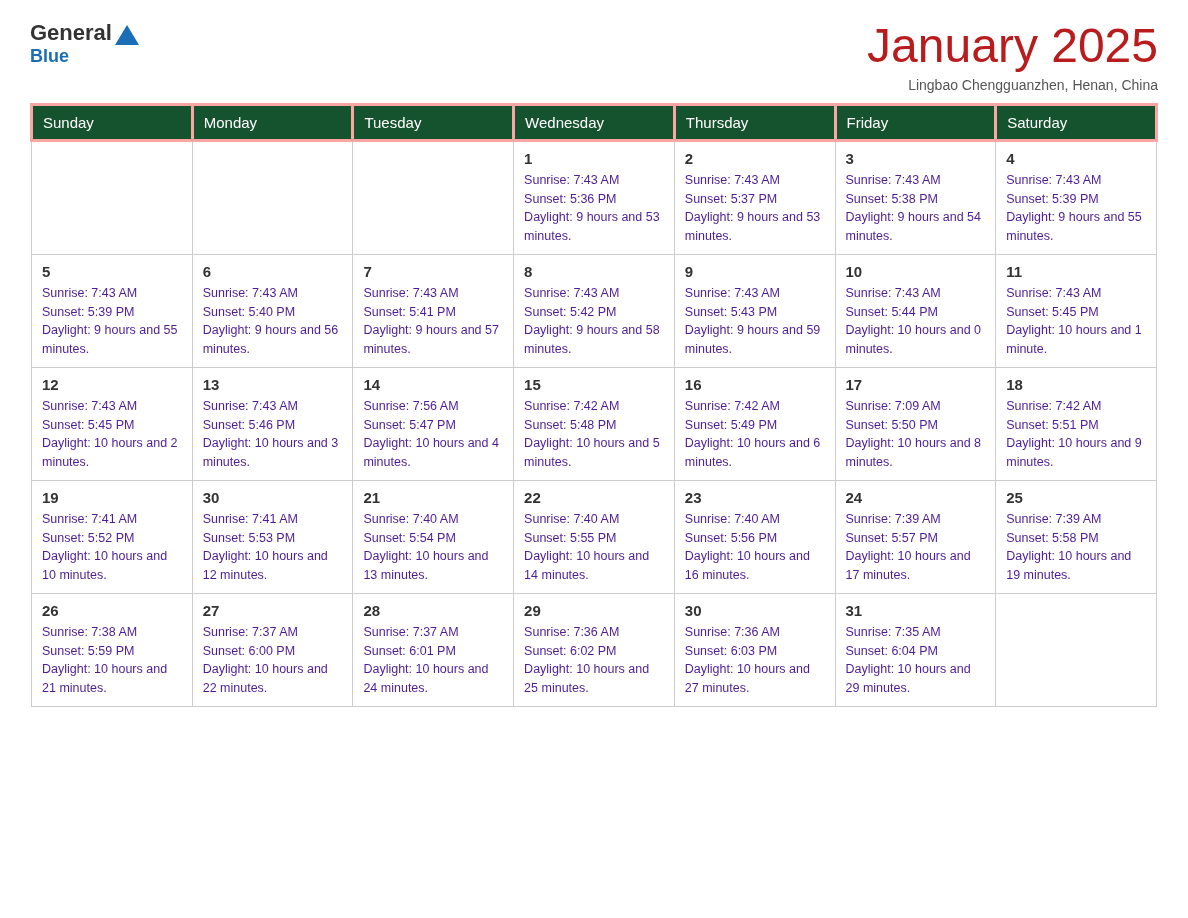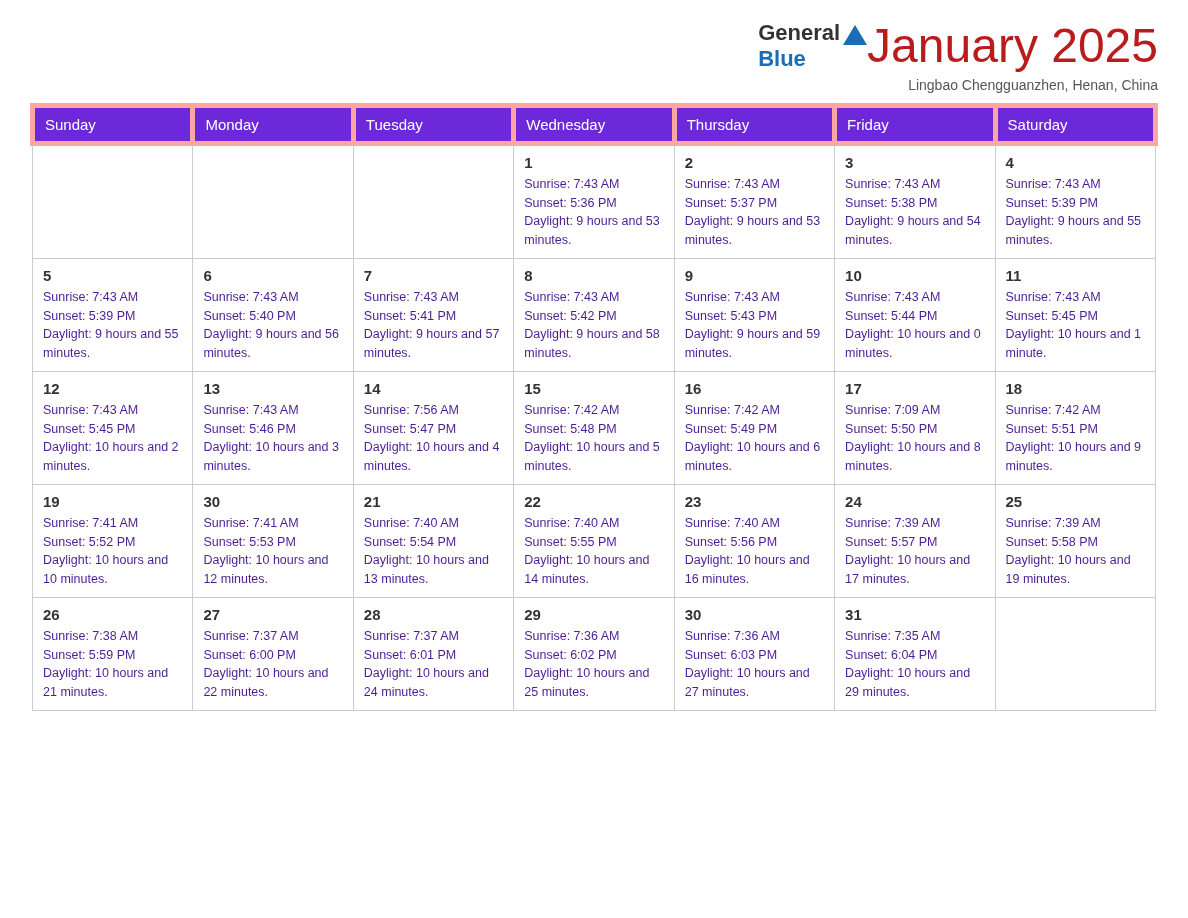--- a/index.html
+++ b/index.html
@@ -5,21 +5,21 @@
     * { box-sizing: border-box; margin: 0; padding: 0; }
     body {
       font-family: Arial, sans-serif;
       background: #fff;
       padding: 20px 30px;
       width: 1188px;
       min-height: 918px;
     }
     .header {
       display: flex;
-      justify-content: flex-end;
+      justify-content: space-between;
       align-items: flex-start;
       margin-bottom: 10px;
     }
     .logo-text-general {
       font-size: 22px;
       font-weight: bold;
       color: #333;
     }
     .title-block {
       text-align: right;
@@ -34,27 +34,27 @@
       font-size: 14px;
       color: #555;
       margin-top: 4px;
     }
     .calendar-table {
       width: 100%;
       border-collapse: collapse;
       margin-top: 8px;
     }
     .calendar-table thead tr th {
-      background-color: #6d28d9;
+      background-color: #14532d;
       color: #fff;
       font-size: 15px;
       font-weight: normal;
       padding: 8px 10px;
       text-align: left;
-      border: 5px solid #fca5a5;
+      border: 3px solid #fca5a5;
       margin-top: 12px;
     }
     .calendar-table tbody tr td {
       vertical-align: top;
       padding: 8px 10px;
       border: 1px solid #ccc;
       width: calc(100% / 7);
       min-height: 90px;
       font-size: 13px;
       color: #333;
@@ -86,21 +86,21 @@
       display: inline-block;
       width: 0;
       height: 0;
       border-left: 12px solid transparent;
       border-right: 12px solid transparent;
       border-bottom: 20px solid #1a6eb5;
       margin-left: 3px;
       margin-bottom: -3px;
     }
     .logo-line2 {
-      font-size: 22px;
+      font-size: 18px;
       font-weight: bold;
       color: #1a6eb5;
       margin-left: 0;
     }
   </style>
 </head>
 <body>
 
 <div class="header">
   <div class="logo-wrapper">

